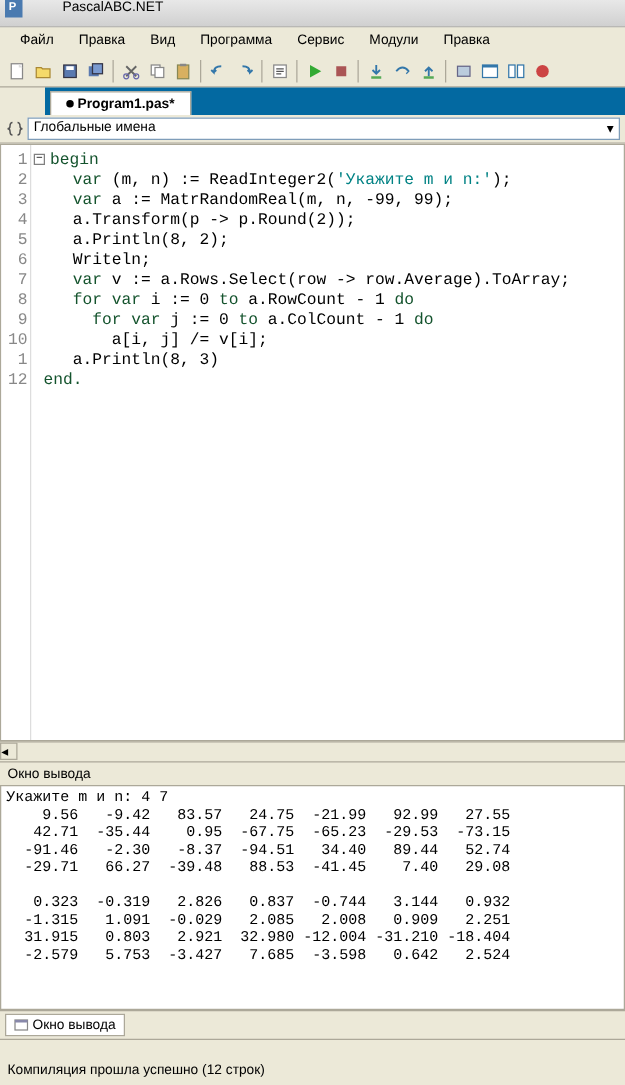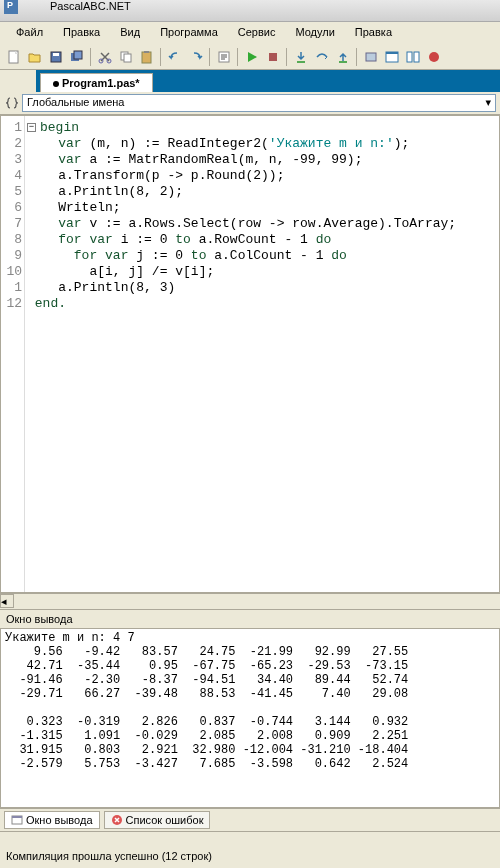--- a/index.html
+++ b/index.html
@@ -233,22 +233,15 @@
   -2.579   5.753  -3.427   7.685  -3.598   0.642   2.524</div>
 
 <div class="bottom-tabs">
   <div class="bt-tab active">
       <svg class="bt-icon" viewBox="0 0 12 12">
         <rect x="1" y="2" width="10" height="8" fill="#fff" stroke="#888"></rect>
         <rect x="1" y="2" width="10" height="2" fill="#88a"></rect>
       </svg>
       <span>Окно вывода</span>
     </div>
-  <div class="bt-tab">
-      <svg class="bt-icon" viewBox="0 0 12 12">
-        <circle cx="6" cy="6" r="5" fill="#d55"></circle>
-        <path d="M4 4 L8 8 M8 4 L4 8" stroke="#fff" stroke-width="1.5"></path>
-      </svg>
-      <span>Список ошибок</span>
-    </div>
 </div>
 
 <div class="statusbar">Компиляция прошла успешно (12 строк)</div>
 
 </body></html>

